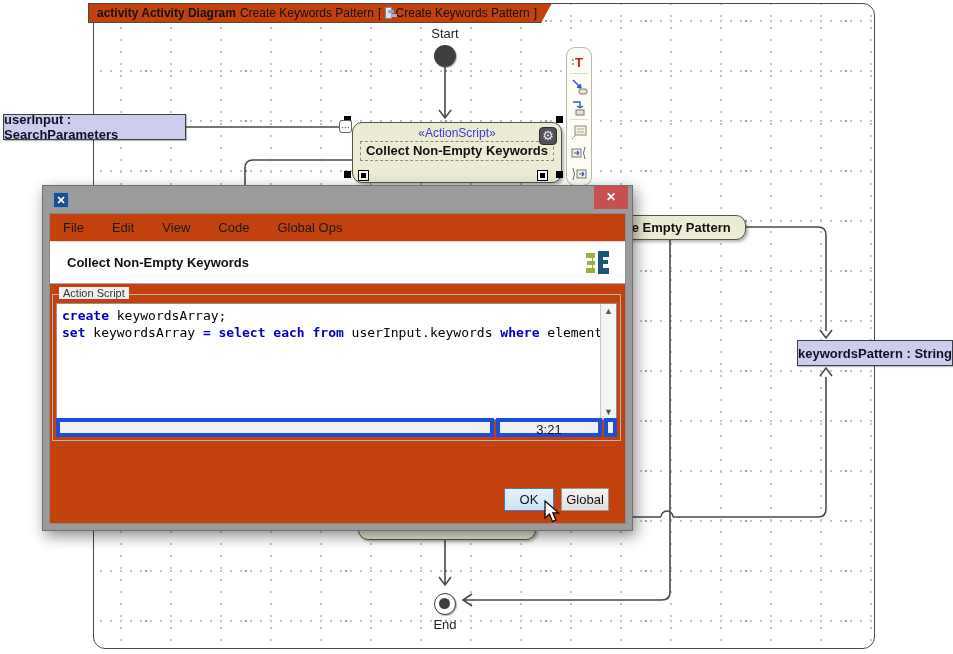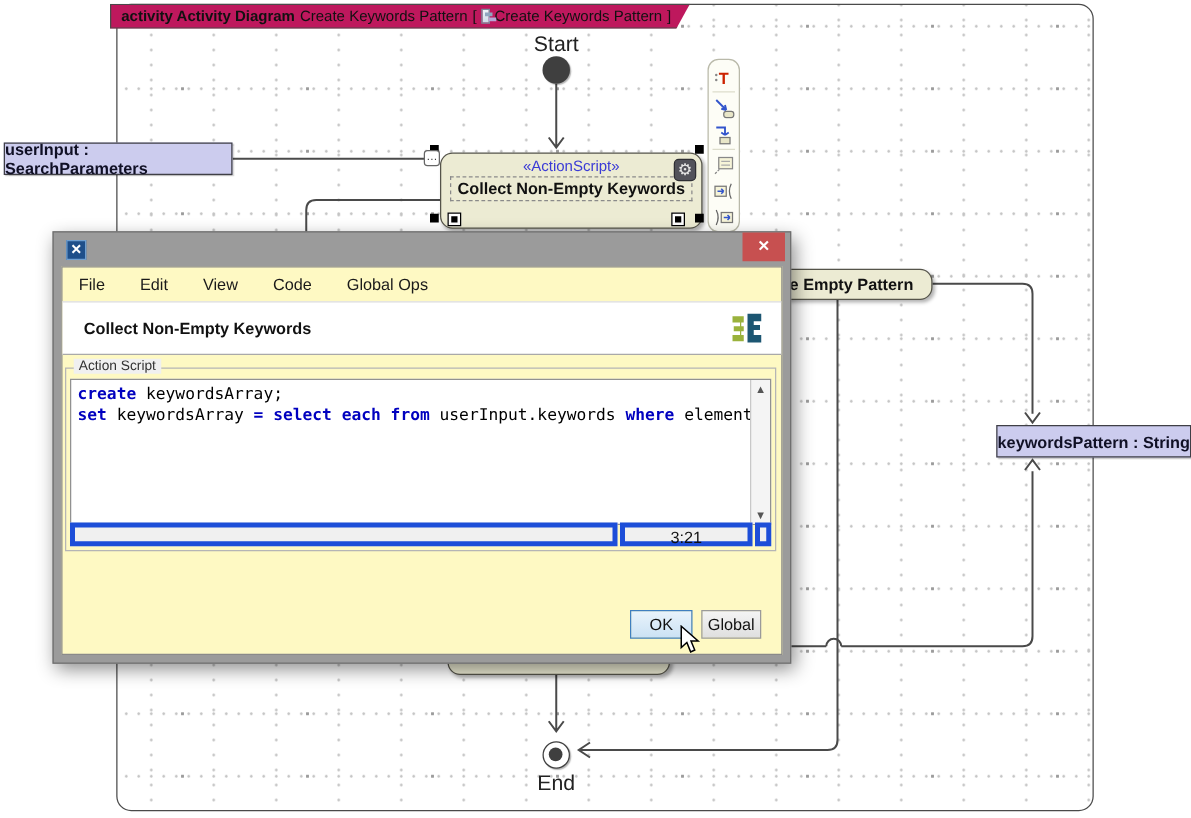--- a/index.html
+++ b/index.html
@@ -10,32 +10,32 @@
   
   #stage { position:relative; width:953px; height:654px; }
   #frame { left:93px; top:3px; width:782px; height:646px;
            border:1.5px solid #4a4a4a; border-radius:12px;
            background-image:
              radial-gradient(circle, #9c9c9c 1.1px, transparent 1.4px),
              radial-gradient(circle, #c3c3c3 0.9px, transparent 1.2px),
              radial-gradient(circle, #c3c3c3 0.9px, transparent 1.2px);
            background-size:100px 50px, 10px 50px, 50px 12px;
            background-position:2px 42px, 2px 42px, 2px 42px; }
-  #frame-tab { left:88px; top:3px; width:464px; height:20px; background:#be185d;
+  #frame-tab { left:88px; top:3px; width:464px; height:20px; background:#c2410c;
            border:1px solid #4a4a4a; display:flex; align-items:center; gap:4px;
            padding:0 14px 0 8px; font-size:12px; color:#111; white-space:nowrap;
            clip-path:polygon(0 0,100% 0,calc(100% - 11px) 100%,0 100%); }
   #frame-tab .b { font-weight:bold; }
   .dgicon { display:inline-block; width:14px; height:12px; border:1px solid #7a8a9a;
             background:linear-gradient(#eef3f8,#cfdce8); position:relative; }
   .dgicon::after { content:""; position:absolute; left:2px; top:2px; width:6px; height:3px;
             background:#8fa6c0; box-shadow:3px 4px 0 #b7a6d6; }
 
   
-  .node-label { font-size:17px; color:#222; text-align:center; }
+  .node-label { font-size:13px; color:#222; text-align:center; }
   .initial { left:434px; top:45px; width:22px; height:22px; border-radius:50%;
              background:#3f3f3f; box-shadow:1px 1px 1px rgba(0,0,0,.3); }
   .final-outer { left:434px; top:593px; width:22px; height:22px; border-radius:50%;
              border:1.5px solid #3f3f3f; background:#fff; box-shadow:1px 1px 1px rgba(0,0,0,.3); }
   .final-inner { position:absolute; left:4px; top:4px; width:11px; height:11px;
              border-radius:50%; background:#3f3f3f; }
   .action { background:#ecebd3; border:1.5px solid #55544a; border-radius:10px;
             box-shadow:2px 2px 3px rgba(0,0,0,.3); }
   #action-collect { left:352px; top:122px; width:210px; height:61px; text-align:center; }
   #action-collect .stereo { font-size:12px; color:#3b3bd6; margin-top:3px; }
@@ -84,21 +84,21 @@
               display:flex; align-items:center; }
   #app-icon { width:16px; height:16px; margin-left:9px; background:#1e4f8a;
               border:1px solid #6f9fd0; color:#fff; font-size:11px; line-height:14px;
               text-align:center; font-weight:bold; }
   #dlg-title { position:absolute; left:0; right:0; text-align:center; font-size:14px;
               color:#3c3c3c; }
   #close-btn { position:absolute; right:3px; top:0; width:34px; height:23px;
               background:#c75050; color:#fff; font-size:12px; font-weight:bold;
               text-align:center; line-height:23px; }
   #dlg-content { position:absolute; left:6px; right:6px; top:27px; bottom:6px;
-              background:#fef9c3; border:1px solid #8a8a8a;padding-left:29px; }
+              background:#c2410c; border:1px solid #8a8a8a;padding-left:29px; }
   #menubar { position:absolute; left:0; right:0; top:0; height:27px; display:flex;
               align-items:center; gap:22px; padding-left:10px; font-size:13px; color:#1a1a1a; }
   .menu-item { padding:2px 3px; }
   #dlg-header { position:absolute; left:0; right:0; top:27px; height:43px; background:#fff;
               border-top:1px solid #dcdcdc; border-bottom:1px solid #a9a9a9;
               display:flex; align-items:center; }
   #dlg-header .hname { font-weight:bold; font-size:13px; color:#111; margin-left:17px; }
   #e2e-logo { position:absolute; right:12px; top:7px; }
 
   #groupbox { position:absolute; left:2px; top:80px; width:569px; height:147px;

